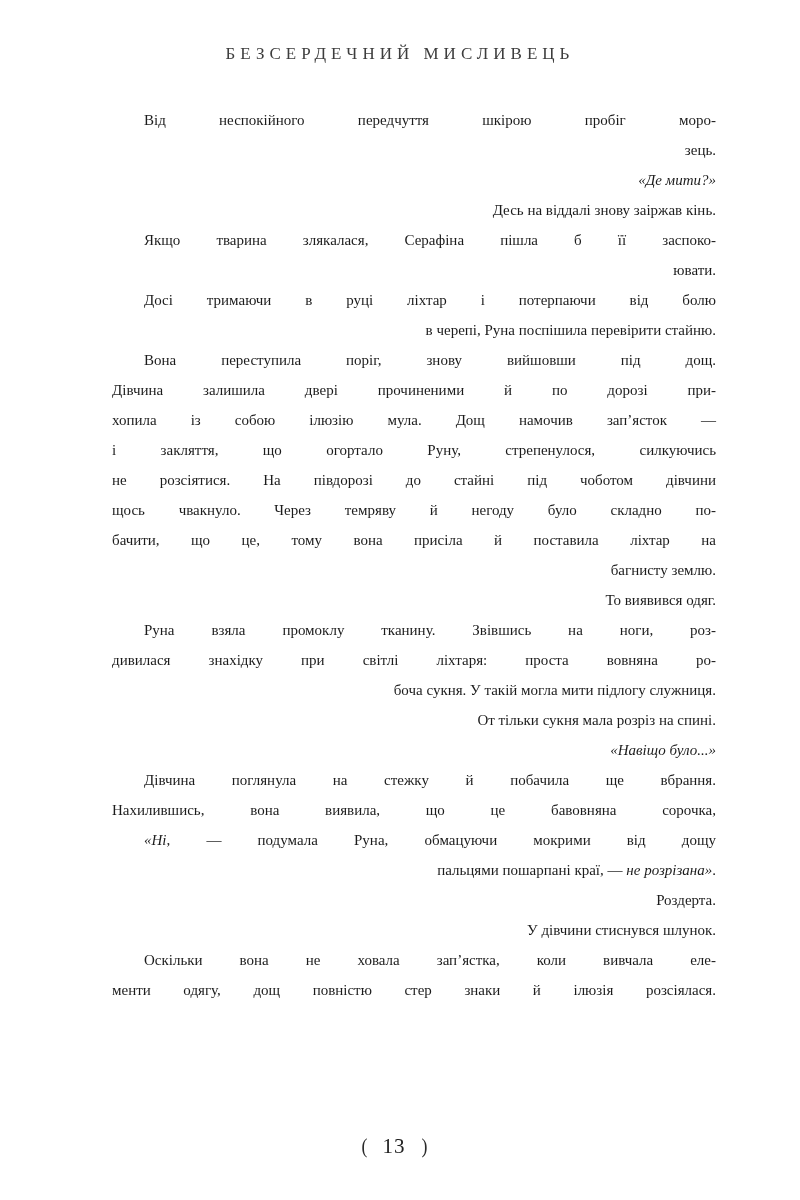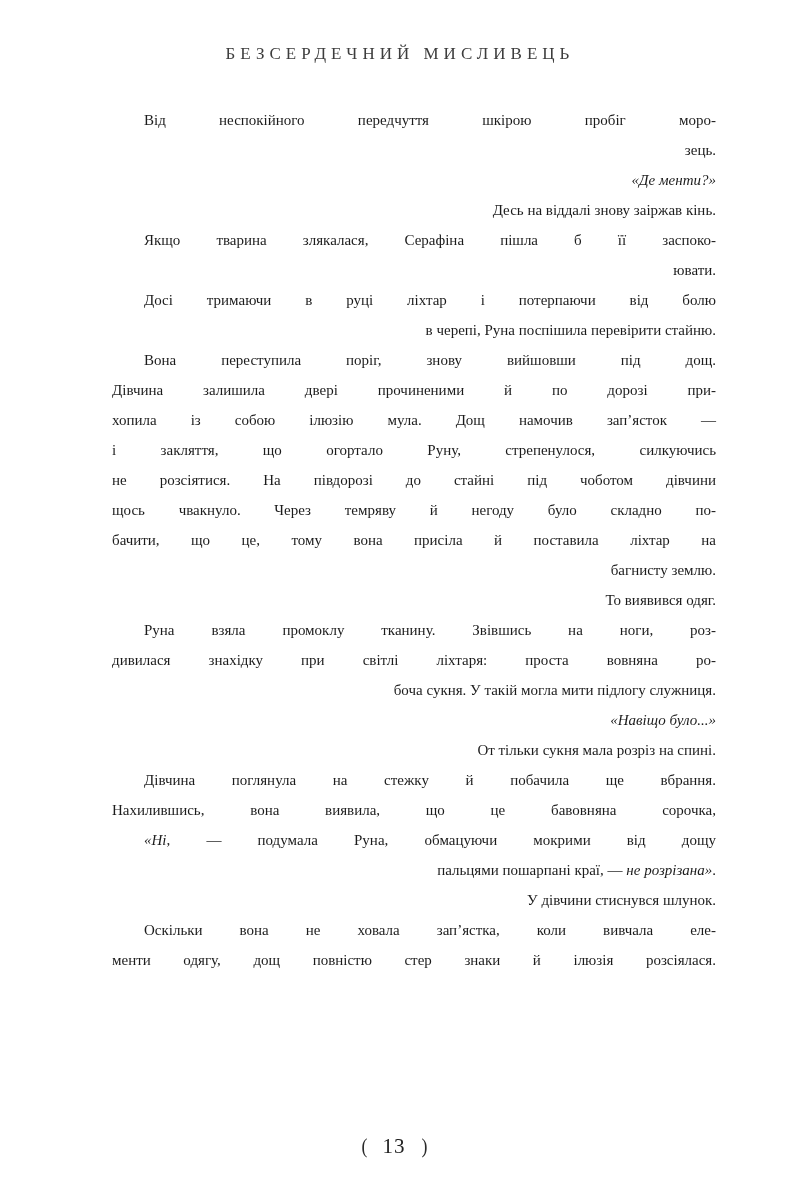--- a/index.html
+++ b/index.html
@@ -72,44 +72,45 @@
 </head>
 <body>
 
 <div class="page">
 
   <div class="running-head">БЕЗСЕРДЕЧНИЙ МИСЛИВЕЦЬ</div>
 
   <div class="text-block">
       <div class="line just ind"><span>Від неспокійного передчуття шкірою пробіг моро-</span></div>
       <div class="line"><span>зець.</span></div>
-      <div class="line ind"><span class="it">«Де менти?»</span></div>
+      <div class="line ind"><span class="it">«Де мити?»</span></div>
       <div class="line ind"><span>Десь на віддалі знову заіржав кінь.</span></div>
       <div class="line just ind"><span>Якщо тварина злякалася, Серафіна пішла б її заспоко-</span></div>
       <div class="line"><span>ювати.</span></div>
       <div class="line just ind"><span>Досі тримаючи в руці ліхтар і потерпаючи від болю</span></div>
       <div class="line"><span>в черепі, Руна поспішила перевірити стайню.</span></div>
       <div class="line just ind"><span>Вона переступила поріг, знову вийшовши під дощ.</span></div>
       <div class="line just"><span>Дівчина залишила двері прочиненими й по дорозі при-</span></div>
       <div class="line just"><span>хопила із собою ілюзію мула. Дощ намочив зап’ясток —</span></div>
       <div class="line just"><span>і закляття, що огортало Руну, стрепенулося, силкуючись</span></div>
       <div class="line just"><span>не розсіятися. На півдорозі до стайні під чоботом дівчини</span></div>
       <div class="line just"><span>щось чвакнуло. Через темряву й негоду було складно по-</span></div>
       <div class="line just"><span>бачити, що це, тому вона присіла й поставила ліхтар на</span></div>
       <div class="line"><span>багнисту землю.</span></div>
       <div class="line ind"><span>То виявився одяг.</span></div>
       <div class="line just ind"><span>Руна взяла промоклу тканину. Звівшись на ноги, роз-</span></div>
       <div class="line just"><span>дивилася знахідку при світлі ліхтаря: проста вовняна ро-</span></div>
       <div class="line"><span>боча сукня. У такій могла мити підлогу служниця.</span></div>
+      <div class="line ind"><span>От тільки сукня мала розріз на спині.</span></div>
       <div class="line ind"><span class="it">«Навіщо було...»</span></div>
-      <div class="line ind"><span>От тільки сукня мала розріз на спині.</span></div>
       <div class="line just ind"><span>Дівчина поглянула на стежку й побачила ще вбрання.</span></div>
       <div class="line just"><span>Нахилившись, вона виявила, що це бавовняна сорочка,</span></div>
       <div class="line just ind"><span class="it">«Ні</span><span>, — подумала Руна, обмацуючи мокрими від дощу</span></div>
       <div class="line"><span>пальцями пошарпані краї, — </span><span class="it">не розрізана»</span><span>.</span></div>
+      <div class="line ind"><span>Роздерта.</span></div>
       <div class="line ind"><span>У дівчини стиснувся шлунок.</span></div>
       <div class="line just ind"><span>Оскільки вона не ховала зап’ястка, коли вивчала еле-</span></div>
       <div class="line just"><span>менти одягу, дощ повністю стер знаки й ілюзія розсіялася.</span></div>
     </div>
 
   <div class="page-footer">
     <span class="paren">(</span><span class="num">13</span><span class="paren">)</span>
   </div>
 
 </div>

